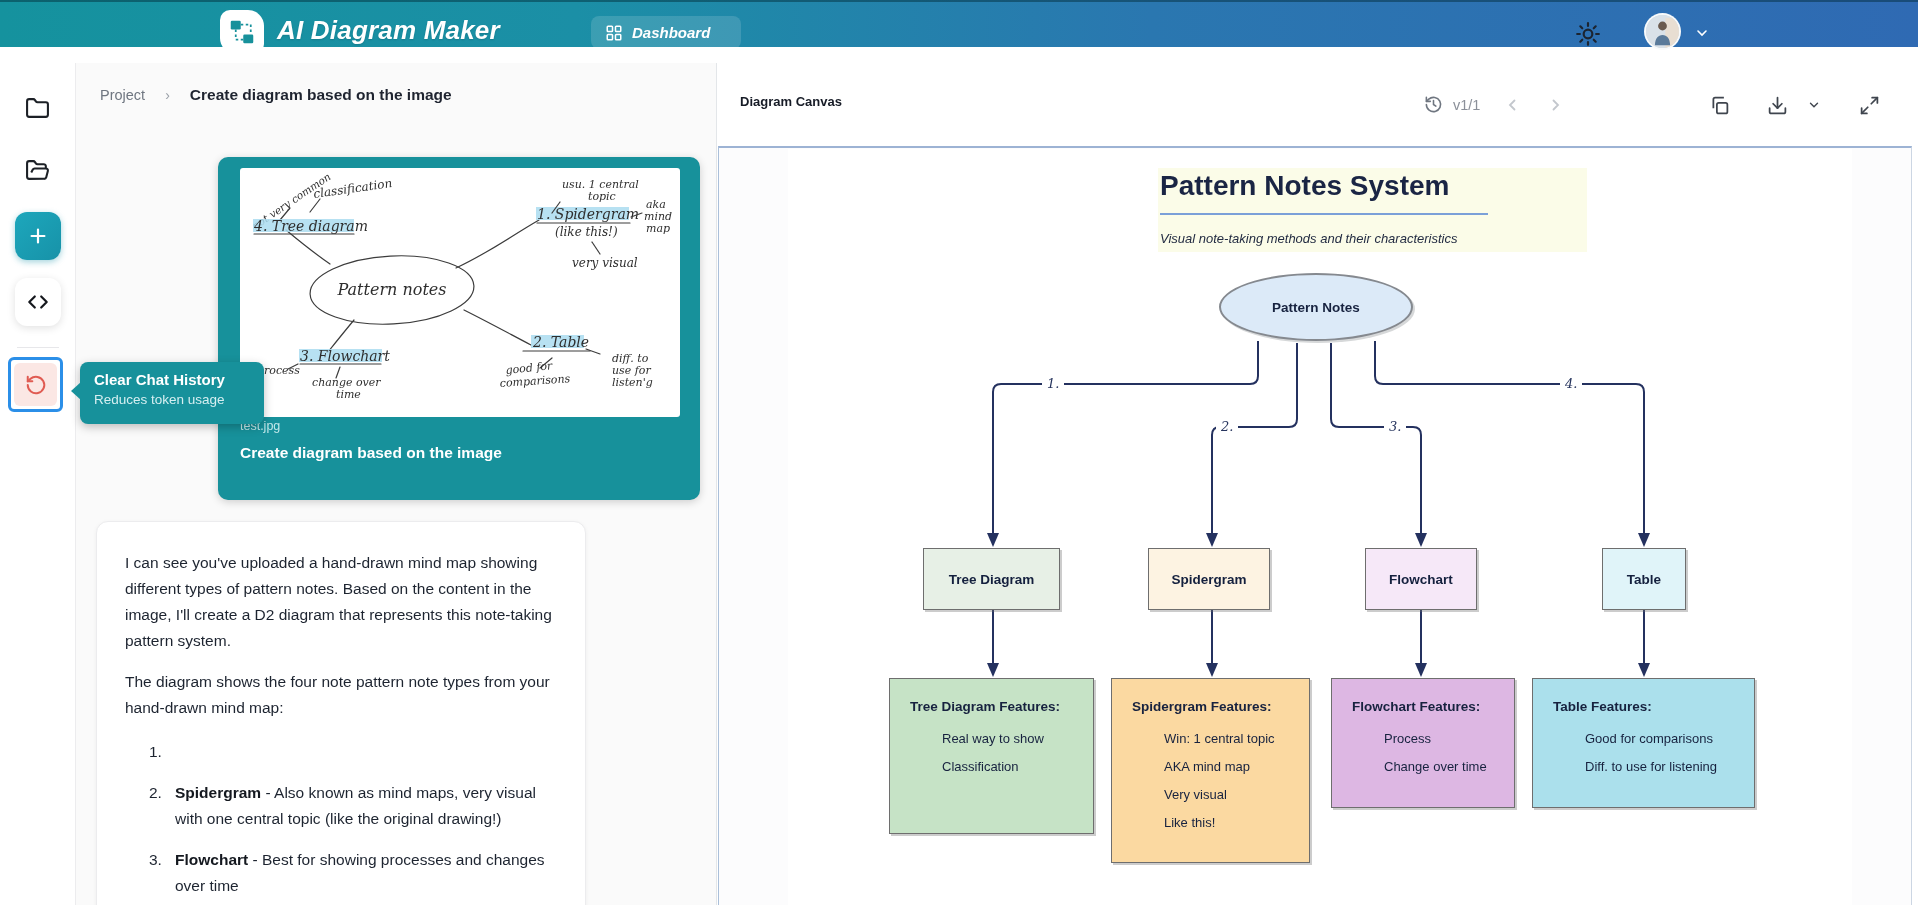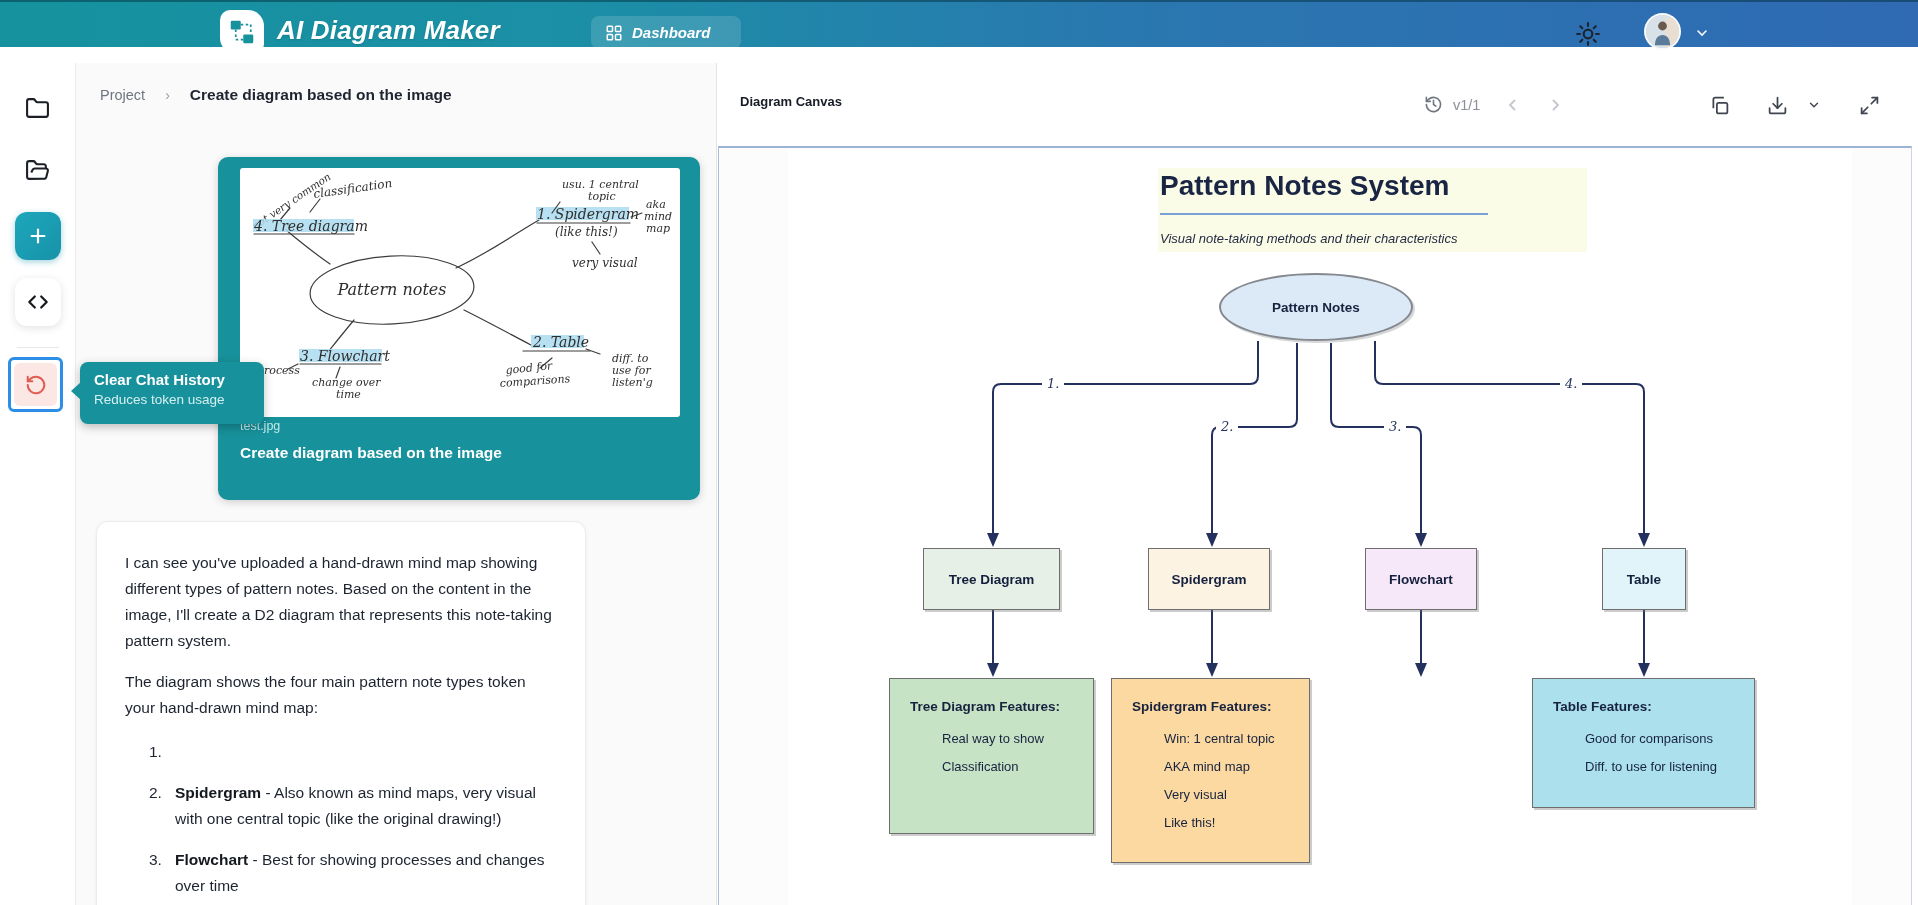--- a/index.html
+++ b/index.html
@@ -247,21 +247,21 @@
         <text x="372" y="206" class="hand" font-size="11">use for</text>
         <text x="372" y="218" class="hand" font-size="11">listen'g</text>
       </svg>
     </div>
     <div class="upload-filename">test.jpg</div>
     <div class="upload-caption">Create diagram based on the image</div>
   </div>
 
   <div class="chat-card">
     <p>I can see you've uploaded a hand-drawn mind map showing different types of pattern notes. Based on the content in the image, I'll create a D2 diagram that represents this note-taking pattern system.</p>
-    <p>The diagram shows the four main pattern note types token your hand-drawn mind map:</p>
+    <p>The diagram shows the four note pattern note types from your hand-drawn mind map:</p>
     <div class="chat-list">
       <div class="chat-li">
         <span class="num">1.</span>
       </div>
       <div class="chat-li">
         <span class="num">2.</span>
         <div><b>Spidergram</b><span> - Also known as mind maps, very visual with one central topic (like the original drawing!)</span></div>
       </div>
       <div class="chat-li">
         <span class="num">3.</span>
@@ -375,19 +375,24 @@
     <div class="ft-item">Real way to show</div>
     <div class="ft-item">Classification</div>
   </div>
   <div class="feat" style="left: 1111px; top: 678px; width: 199px; height: 185px; background: rgb(251, 217, 161);">
     <div class="ft-title">Spidergram Features:</div>
     <div class="ft-item">Win: 1 central topic</div>
     <div class="ft-item">AKA mind map</div>
     <div class="ft-item">Very visual</div>
     <div class="ft-item">Like this!</div>
   </div>
+  <div class="feat" style="left: 1331px; top: 678px; width: 184px; height: 130px; background: rgb(221, 183, 227);">
+    <div class="ft-title">Flowchart Features:</div>
+    <div class="ft-item">Process</div>
+    <div class="ft-item">Change over time</div>
+  </div>
   <div class="feat" style="left: 1532px; top: 678px; width: 223px; height: 130px; background: rgb(171, 224, 236);">
     <div class="ft-title">Table Features:</div>
     <div class="ft-item">Good for comparisons</div>
     <div class="ft-item">Diff. to use for listening</div>
   </div>
 
 </div>
 
 </body></html>

